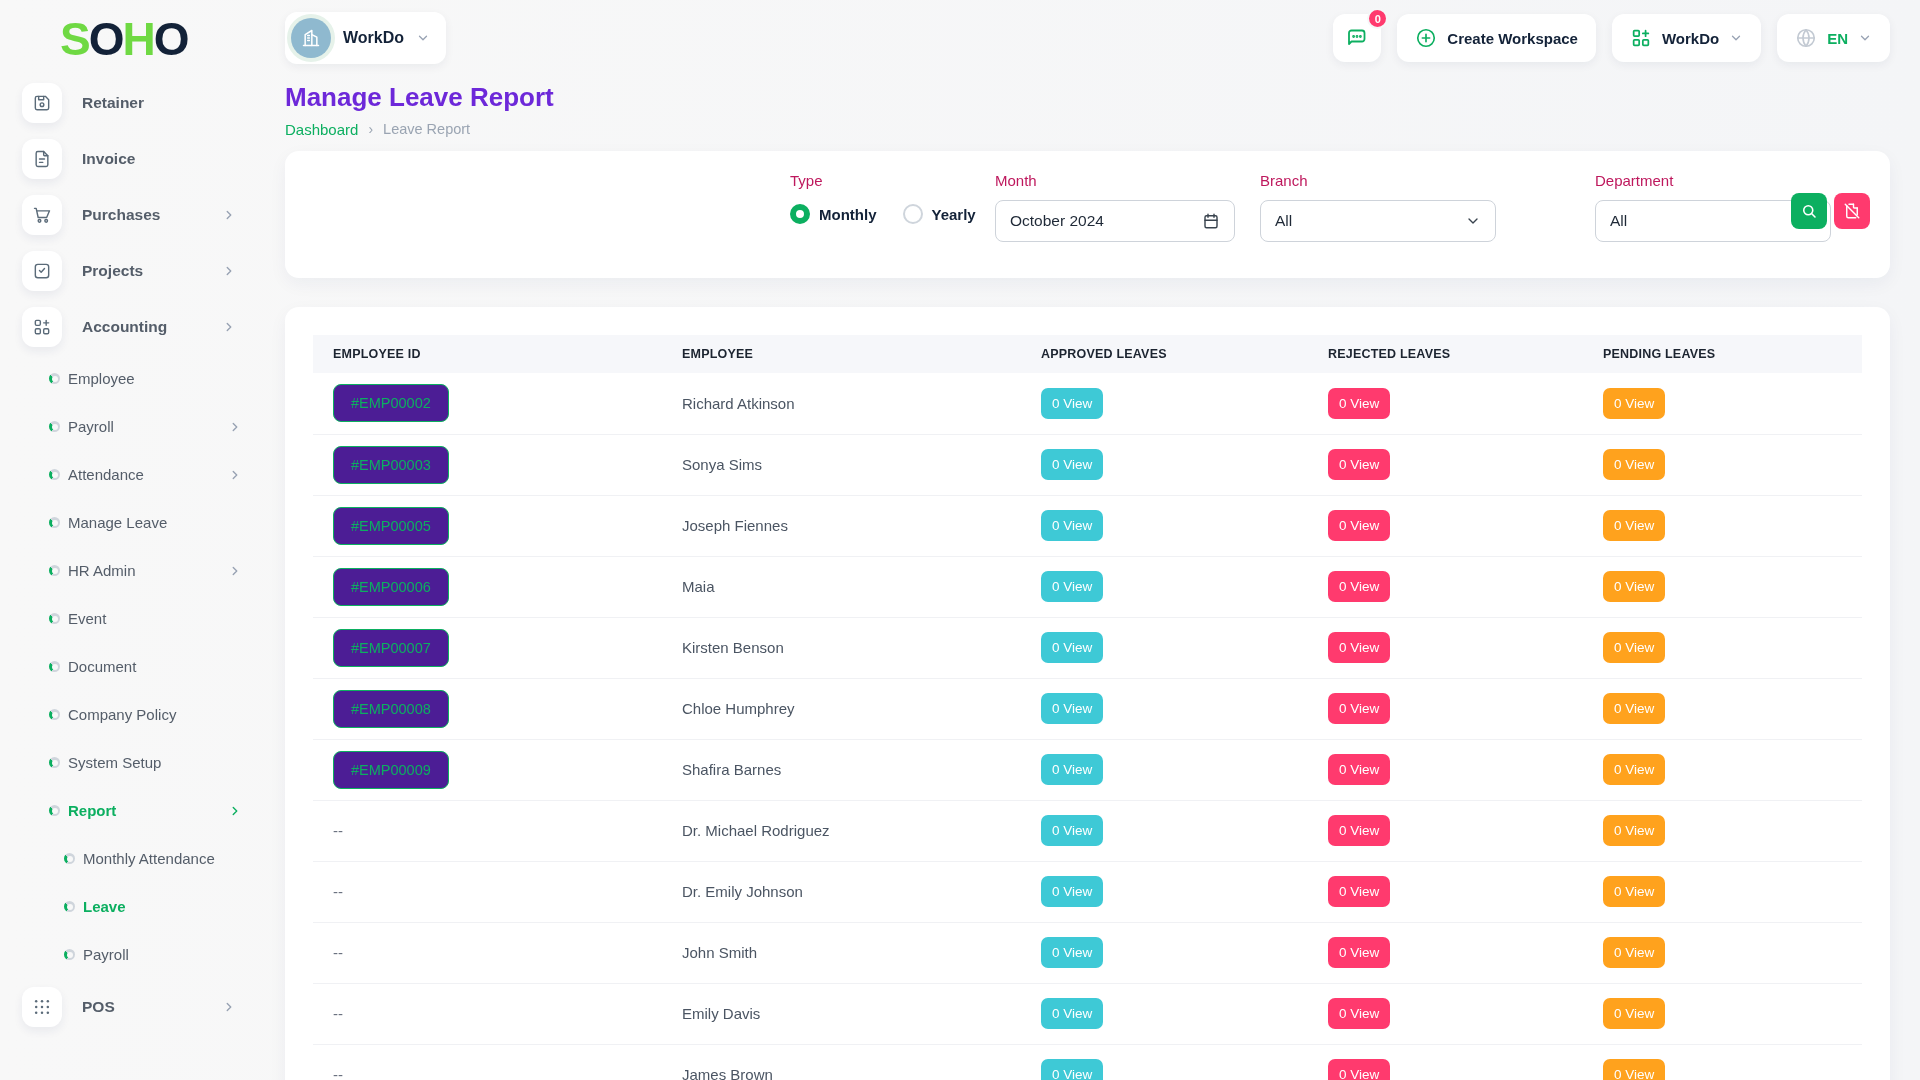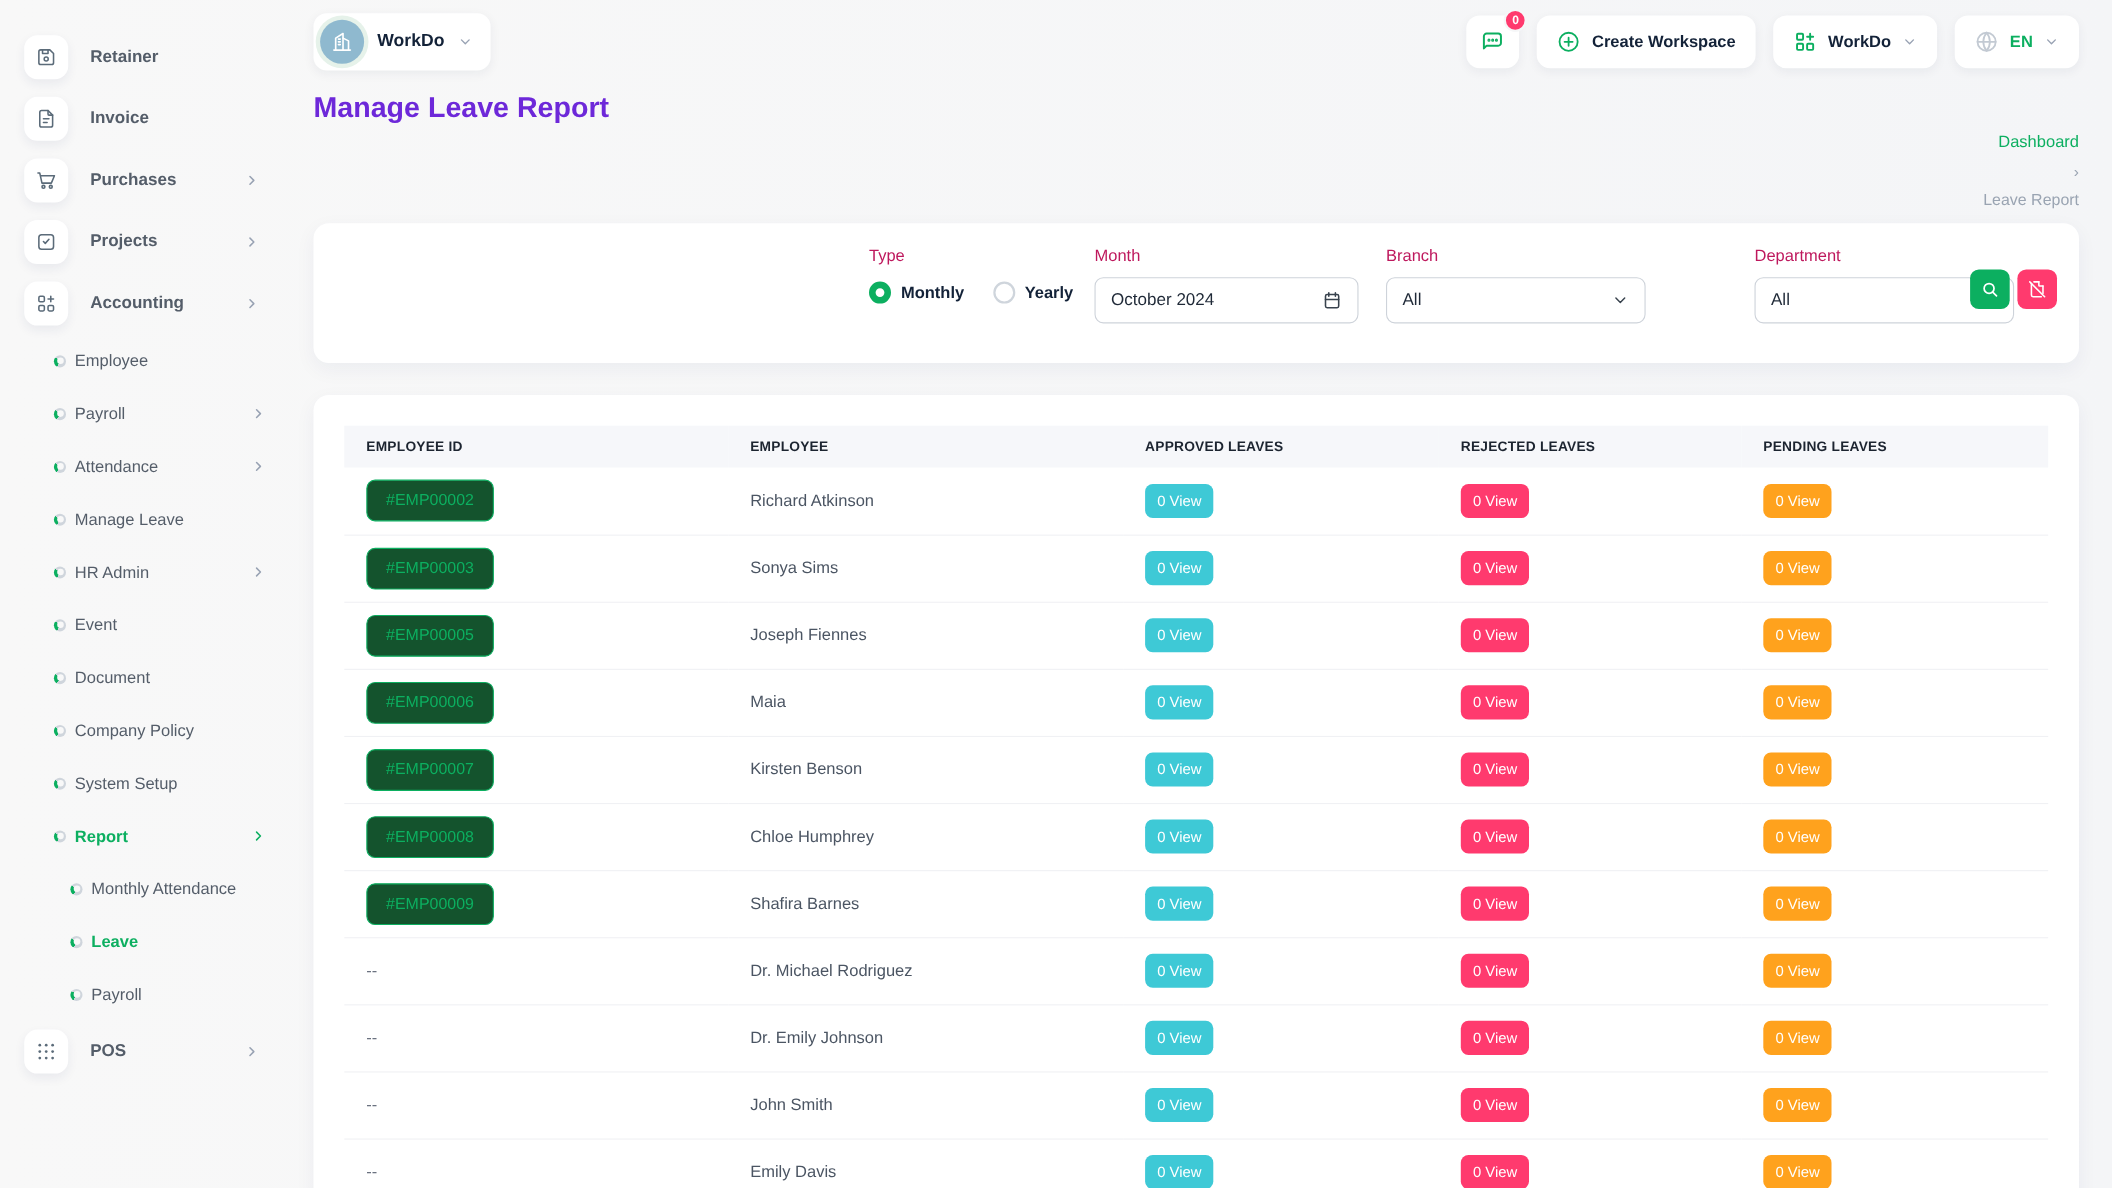--- a/index.html
+++ b/index.html
@@ -55,21 +55,21 @@
   .top-right{margin-left:auto;display:flex;gap:16px;align-items:center;}
   .icon-btn{width:48px;height:48px;border-radius:12px;justify-content:center;position:relative;color:var(--accent);}
   .notif-badge{position:absolute;top:-6px;right:-7px;min-width:21px;height:21px;border-radius:50%;
     background:var(--pink);color:#fff;font-size:11px;font-weight:700;display:grid;place-items:center;
     border:2px solid #f6f7f8;}
   .pill-btn{height:48px;padding:0 18px;gap:10px;font-size:15px;font-weight:600;color:#132238;}
   .pill-btn .chevmini{color:#98a2b3;}
   .lang-en{color:var(--accent);font-weight:700;}
 
   .page-title{margin-top:16px;font-size:26px;font-weight:700;color:#6d28d9;}
-  .breadcrumb{display:flex;align-items:flex-end;gap:10px;margin-top:8px;font-size:15px;flex-direction:column;}
+  .breadcrumb{display:flex;align-items:flex-start;gap:10px;margin-top:8px;font-size:15px;}
   .bc-link{color:var(--accent);cursor:pointer;}
   .bc-sep{color:#9aa4b2;font-size:14px;}
   .bc-current{color:#9aa4b2;font-size:14.5px;}
 
   
   .filter-card{position:relative;margin-top:13px;height:127px;background:#fff;border-radius:14px;
     box-shadow:0 6px 18px rgba(27,46,94,.05);}
   .f-group{position:absolute;top:21px;}
   .f-label{font-size:15px;color:#be185d;margin-bottom:11px;}
   .f-type{left:505px;}
@@ -91,32 +91,35 @@
   .btn-reset{background:var(--pink);}
 
   
   .table-card{margin-top:29px;background:#fff;border-radius:14px;padding:28px;height:920px;
     box-shadow:0 6px 18px rgba(27,46,94,.05);}
   table{width:100%;border-collapse:collapse;table-layout:fixed;}
   col.c1{width:349px;} col.c2{width:359px;} col.c3{width:287px;} col.c4{width:275px;}
   th{background:#f6f7fa;font-size:12.5px;font-weight:700;color:#1c2430;text-align:left;
     padding:12px 20px;letter-spacing:.2px;white-space:nowrap;}
   td{padding:0 20px;height:61px;border-bottom:1px solid #f0f1f4;font-size:15px;color:#4b5563;}
-  .emp-id-btn{display:inline-block;border:1px solid var(--accent);color:var(--accent);background:#14532d;
+  .emp-id-btn{display:inline-block;border:1px solid var(--accent);color:var(--accent);background:#4c1d95;
     border-radius:8px;padding:10px 17px;font-size:14.5px;cursor:pointer;font-family:inherit;}
   .dash{color:#6b7280;}
   .badge{display:inline-block;border-radius:7px;padding:8px 11px;font-size:13.5px;color:#fff;cursor:pointer;}
   .badge.approved{background:var(--teal);}
   .badge.rejected{background:var(--pink);}
   .badge.pending{background:var(--orange);}
 </style>
 </head>
 <body>
 
 <aside class="sidebar">
+  <div class="logo">
+    <span class="l0">S</span><span class="l1">O</span><span class="l2">H</span><span class="l3">O</span>
+  </div>
   <nav class="side-menu" id="side-menu">
       <div class="side-item lvl0">
         <span class="icon-box">
           <svg width="20" height="20" viewBox="0 0 24 24" fill="none" stroke="currentColor" stroke-width="1.7" stroke-linecap="round" stroke-linejoin="round">
             <path d="M6 4h10l4 4v10a2 2 0 0 1-2 2H6a2 2 0 0 1-2-2V6a2 2 0 0 1 2-2z"></path>
             <circle cx="12" cy="14" r="2.2"></circle>
             <path d="M14 4v4H8V4"></path>
           </svg>
         </span>
         <span class="side-label">Retainer</span>

